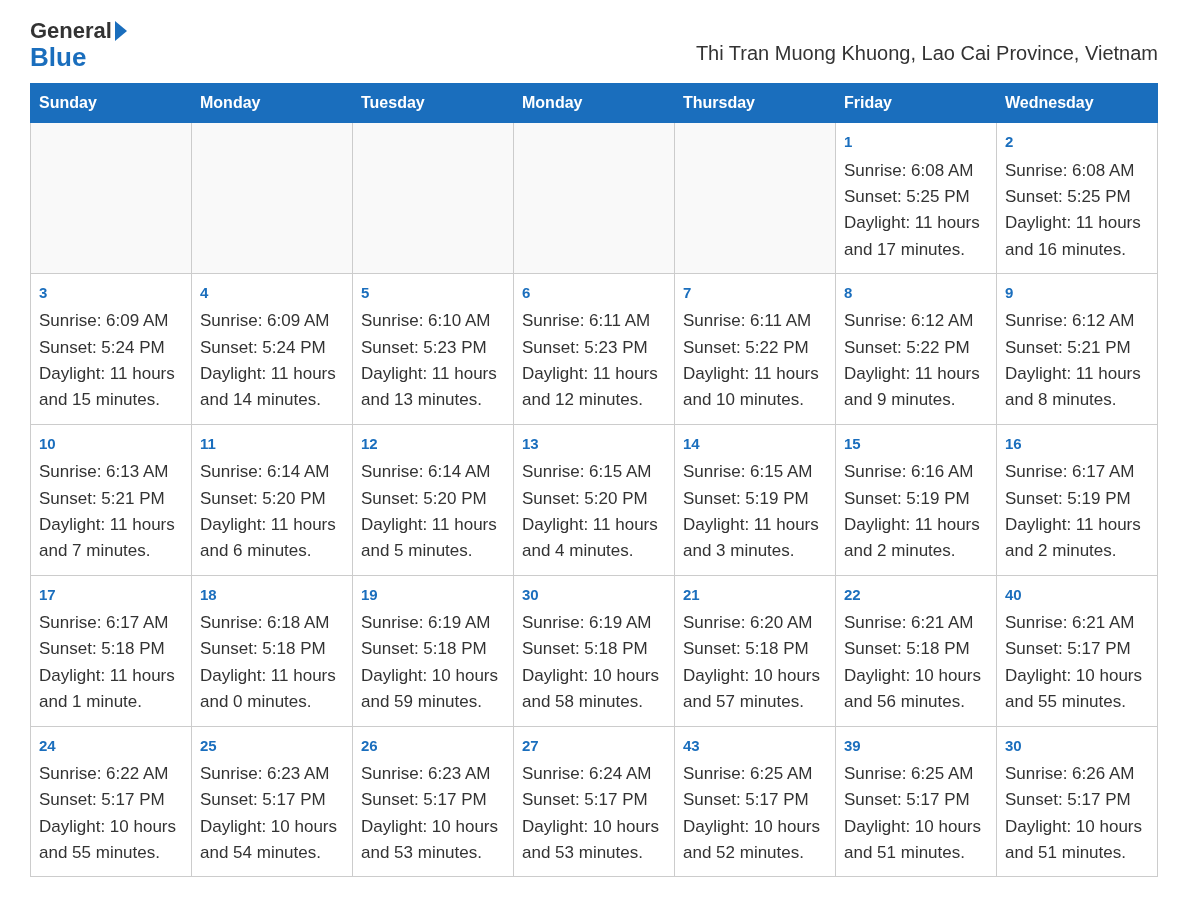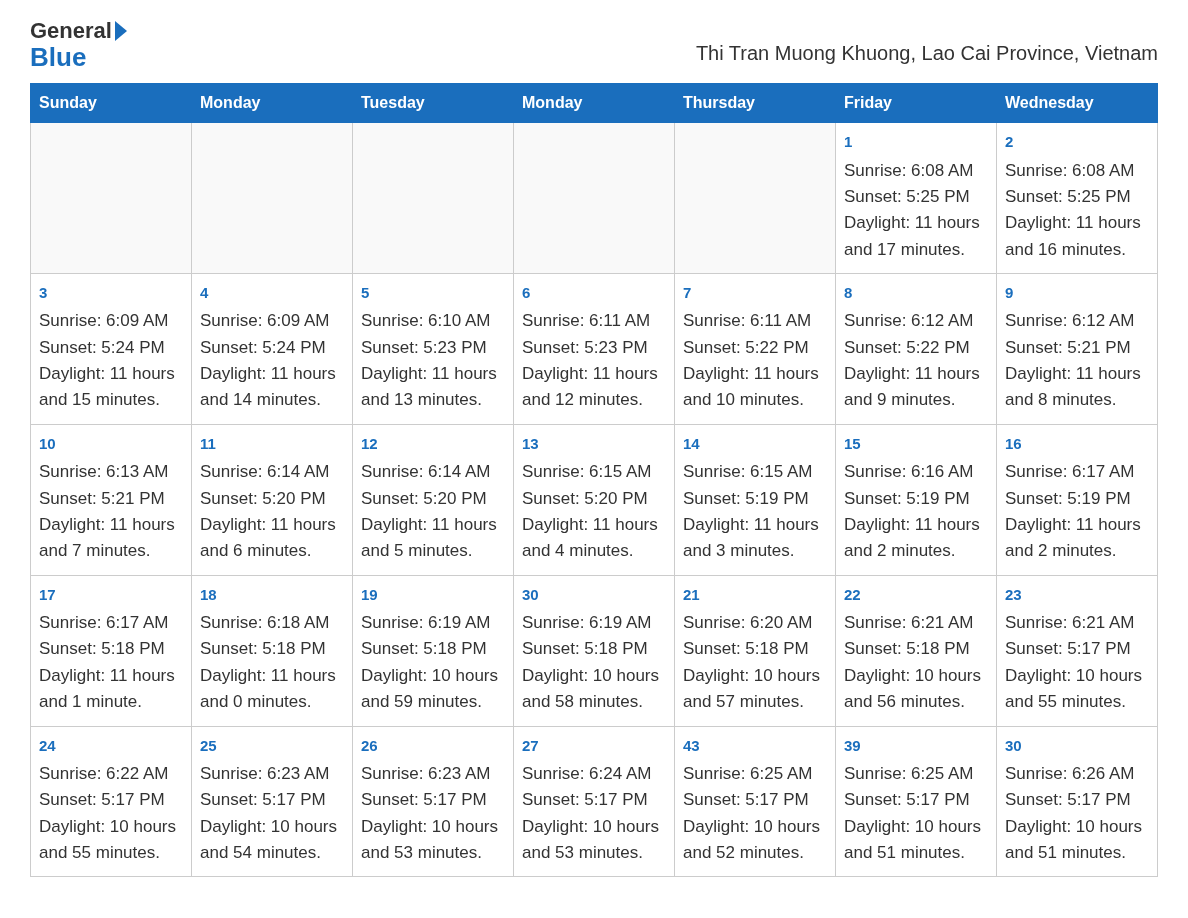--- a/index.html
+++ b/index.html
@@ -233,21 +233,21 @@
         </td>
         <td>
           <span class="day-number">21</span>
           <div class="day-info">Sunrise: 6:20 AM<br>Sunset: 5:18 PM<br>Daylight: 10 hours<br>and 57 minutes.</div>
         </td>
         <td>
           <span class="day-number">22</span>
           <div class="day-info">Sunrise: 6:21 AM<br>Sunset: 5:18 PM<br>Daylight: 10 hours<br>and 56 minutes.</div>
         </td>
         <td>
-          <span class="day-number">23</span>
+          <span class="day-number">40</span>
           <div class="day-info">Sunrise: 6:21 AM<br>Sunset: 5:17 PM<br>Daylight: 10 hours<br>and 55 minutes.</div>
         </td>
       </tr>
       <tr>
         <td>
           <span class="day-number">24</span>
           <div class="day-info">Sunrise: 6:22 AM<br>Sunset: 5:17 PM<br>Daylight: 10 hours<br>and 55 minutes.</div>
         </td>
         <td>
           <span class="day-number">25</span>

